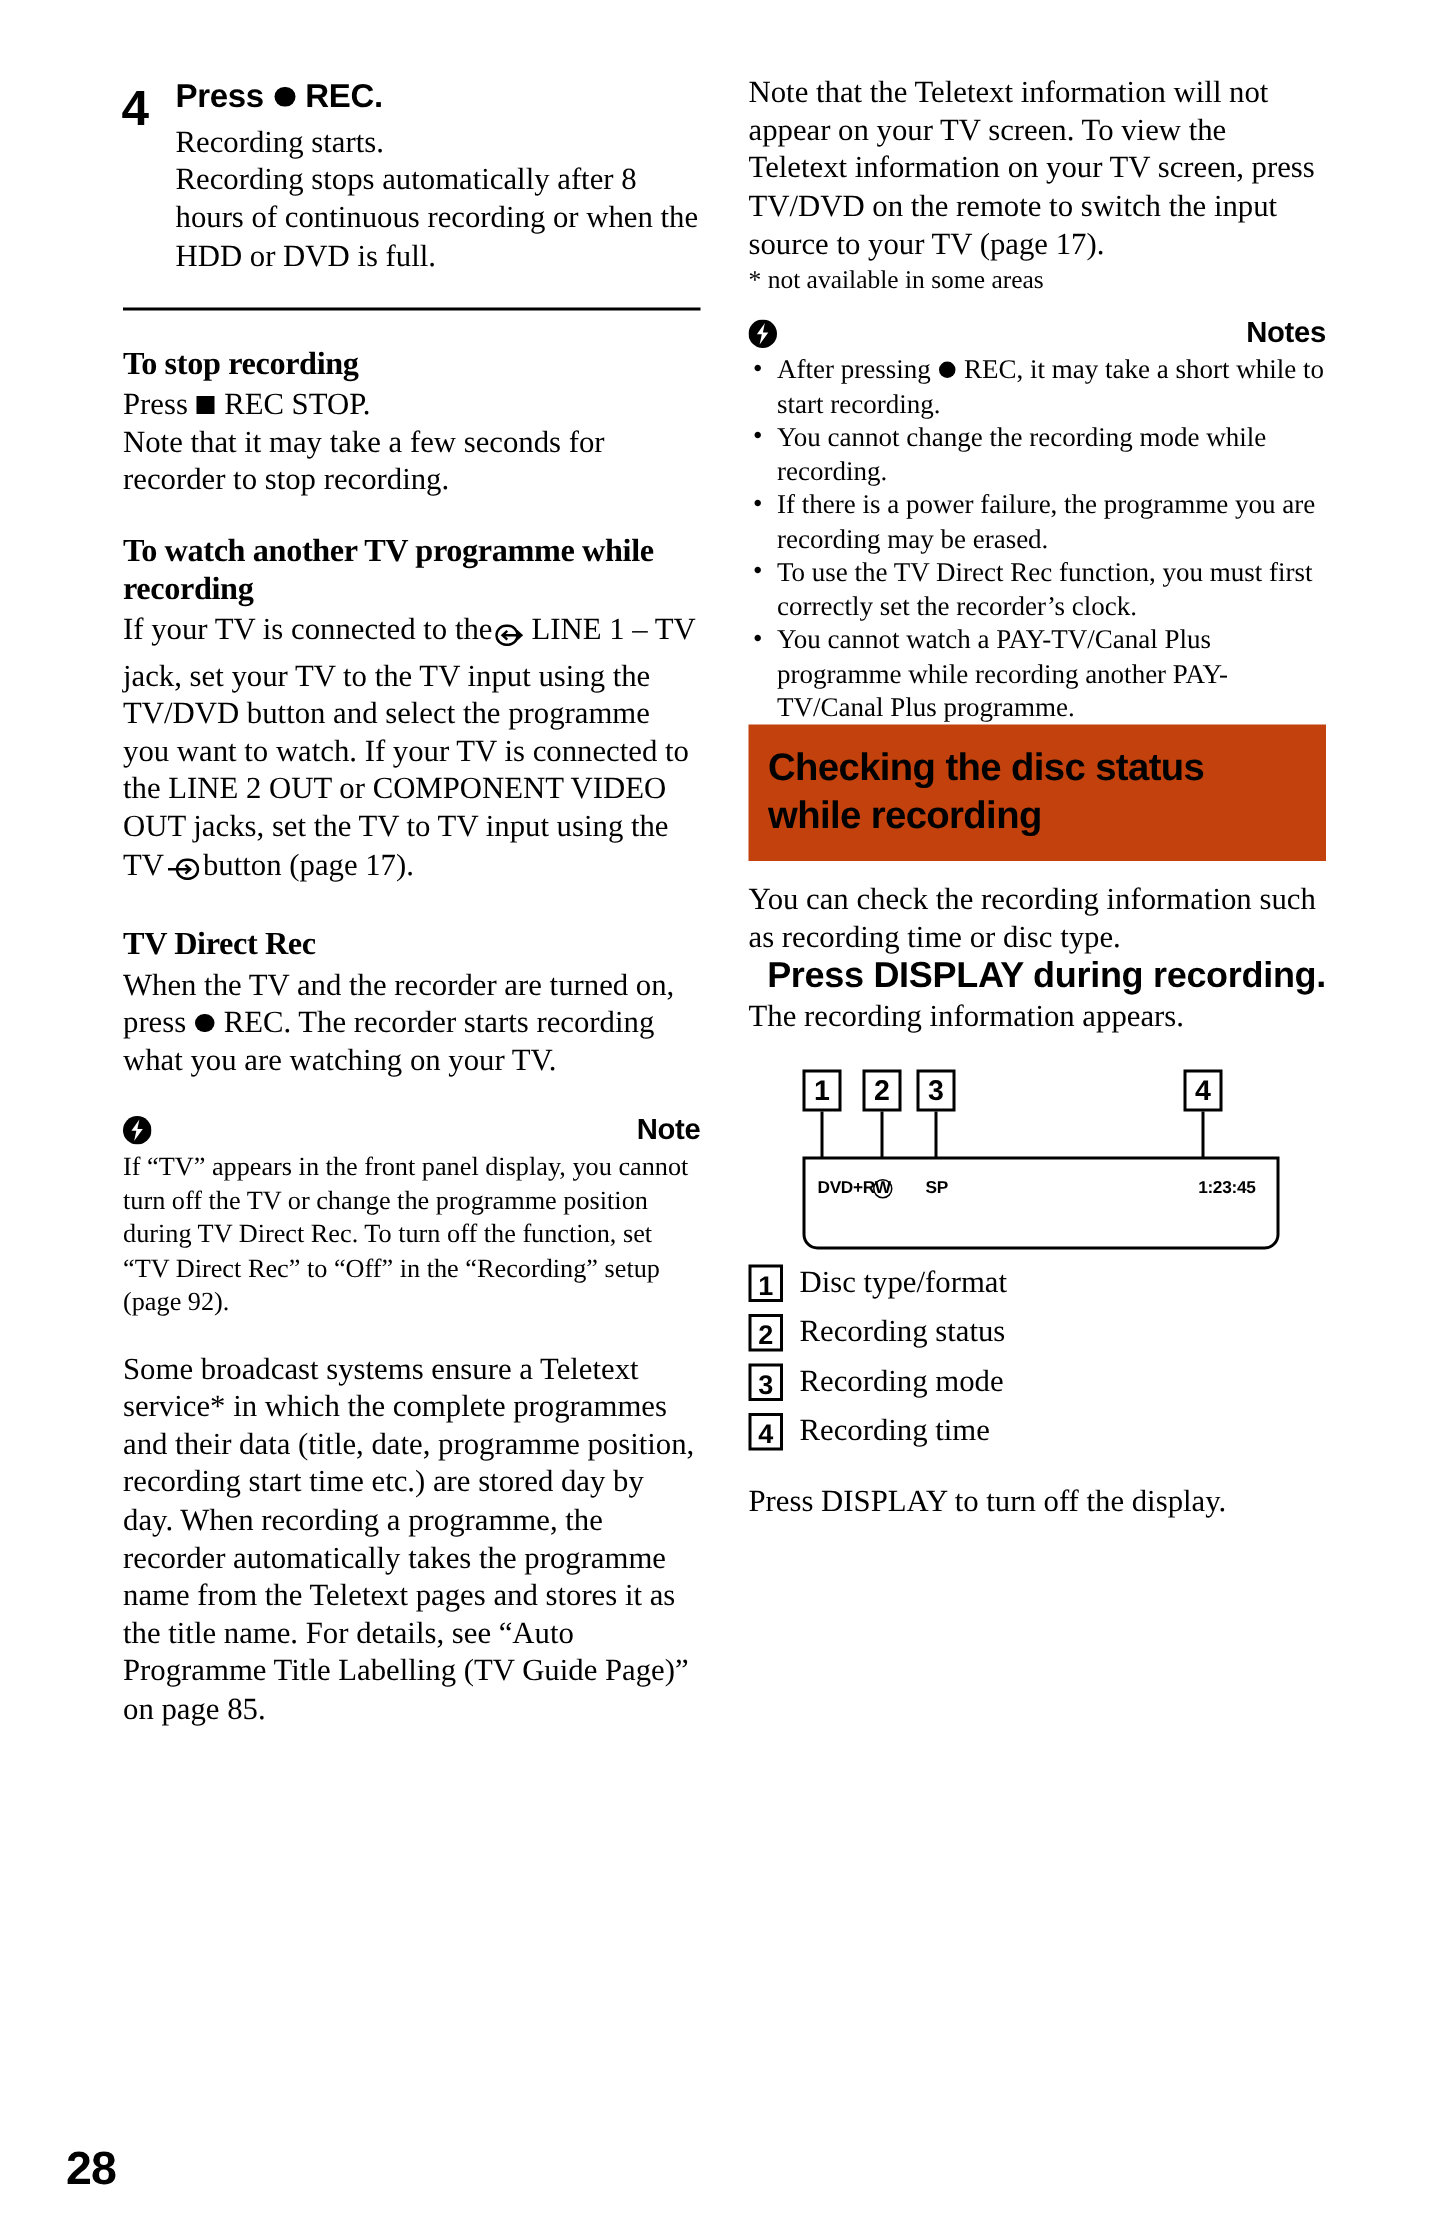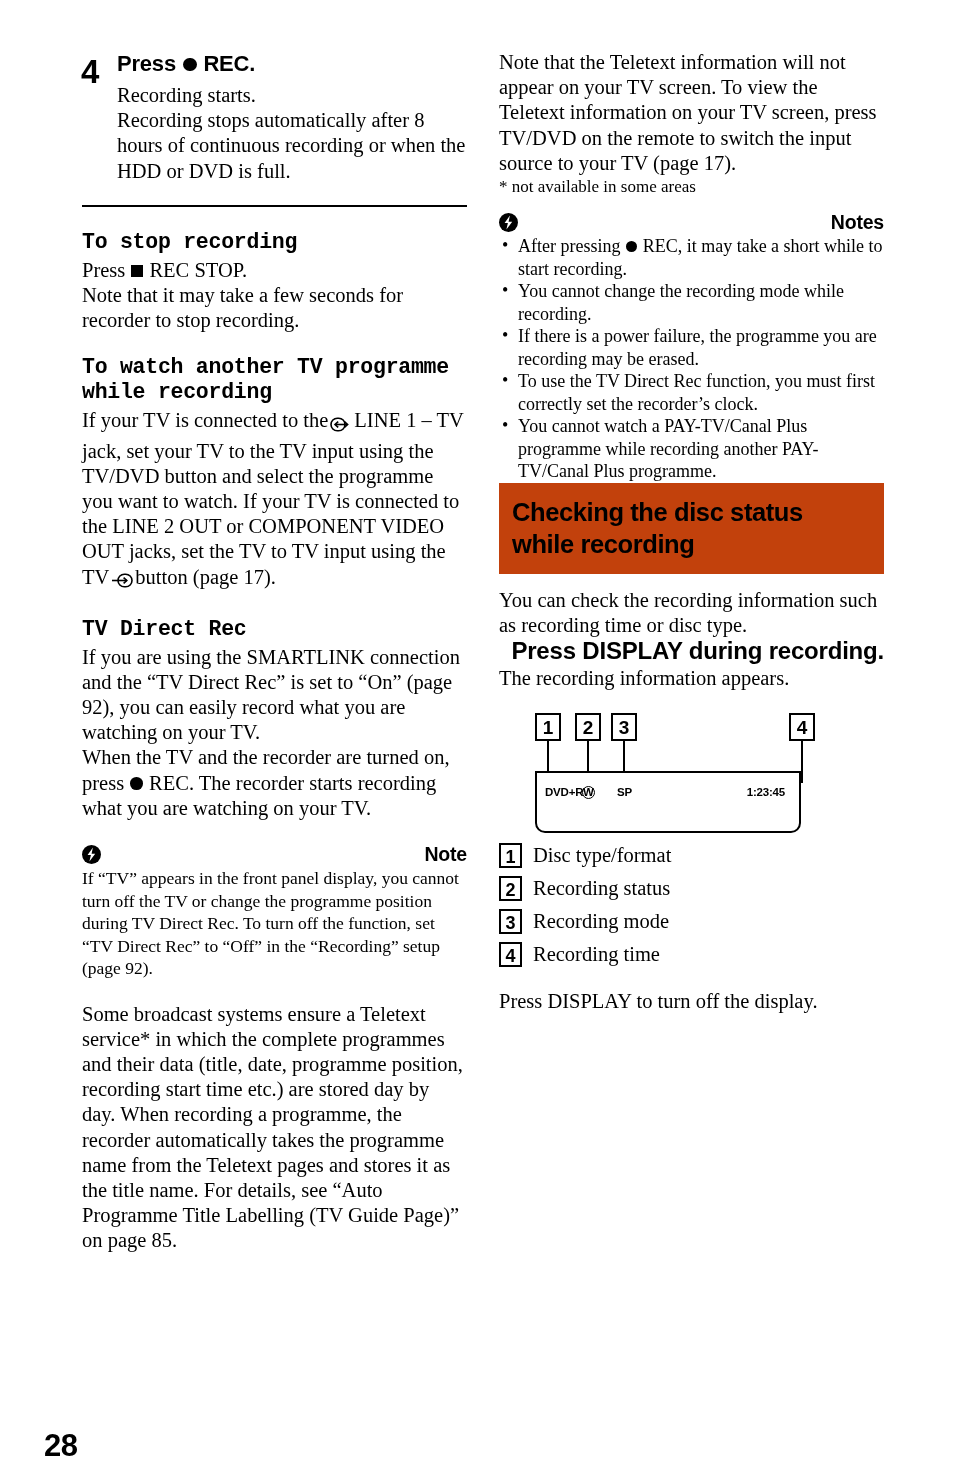--- a/index.html
+++ b/index.html
@@ -84,21 +84,21 @@
   }
 
   hr.rule {
     border: 0;
     border-top: 2px solid #000;
     margin: 21px 0 0 0;
     width: 100%;
   }
 
   h3.sec {
-    font-family: Liberation Mono, monospace;
+    font-family: Liberation Serif, serif;
     font-weight: bold;
     font-size: 21.5px;
     line-height: 25px;
     letter-spacing: -0.25px;
     margin: 0 0 3px 0;
   }
 
   h2.greyhead {
     font-family: "Liberation Sans", sans-serif;
     font-weight: bold;
@@ -223,21 +223,21 @@
   }
   .leader {
     position: absolute;
     width: 2px;
     background: #000;
   }
   .panel {
     position: absolute;
     left: 36px;
     top: 58px;
-    width: 266px;
+    width: 318px;
     height: 62px;
     border: 2px solid #000;
     border-radius: 0 0 10px 10px;
     border-top: 2px solid #000;
     background: #fff;
   }
   .panel-text {
     position: absolute;
     font-family: "Liberation Sans", sans-serif;
     font-weight: bold;
@@ -314,21 +314,20 @@
               <path d="M14.4 4.6 L17.6 7.5 L14.4 10.4" stroke="#000" stroke-width="1.6" fill="none"></path>
             </svg></span><span>LINE 1 – TV jack, set your TV to the TV input using the TV/DVD button and select the programme you want to watch. If your TV is connected to the LINE 2 OUT or COMPONENT VIDEO OUT jacks, set the TV to TV input using the TV</span><span class="tvin-icon"><svg width="22" height="15" viewBox="0 0 22 15">
               <rect x="7" y="1.2" width="14" height="12.6" rx="6.3" ry="6.3" fill="none" stroke="#000" stroke-width="1.6"></rect>
               <path d="M1 7.5 H16" stroke="#000" stroke-width="1.6" fill="none"></path>
               <path d="M12.6 4.6 L15.8 7.5 L12.6 10.4" stroke="#000" stroke-width="1.6" fill="none"></path>
             </svg></span><span>button (page 17).</span></p>
     </div>
 
     <div class="mt-md">
       <h3 class="sec">TV Direct Rec</h3>
-      <p class="body-text">If you are using the SMARTLINK connection and the “TV Direct Rec” is set to “On” (page 92), you can easily record what you are watching on your TV.</p>
       <p class="body-text"><span>When the TV and the recorder are turned on, press</span> <span class="rec-dot"></span> <span>REC. The recorder starts recording what you are watching on your TV.</span></p>
     </div>
 
     <div class="mt-md">
       <div class="note-head">
         <span class="flash-icon"><svg width="19" height="19" viewBox="0 0 19 19">
               <circle cx="9.5" cy="9.5" r="9.5" fill="#000"></circle>
               <path d="M10.9 2.4 L5.6 9.9 L8.9 9.9 L7.4 16.6 L13.2 8.7 L9.6 8.7 Z" fill="#fff"></path>
             </svg></span>
         <span class="label">Note</span>

